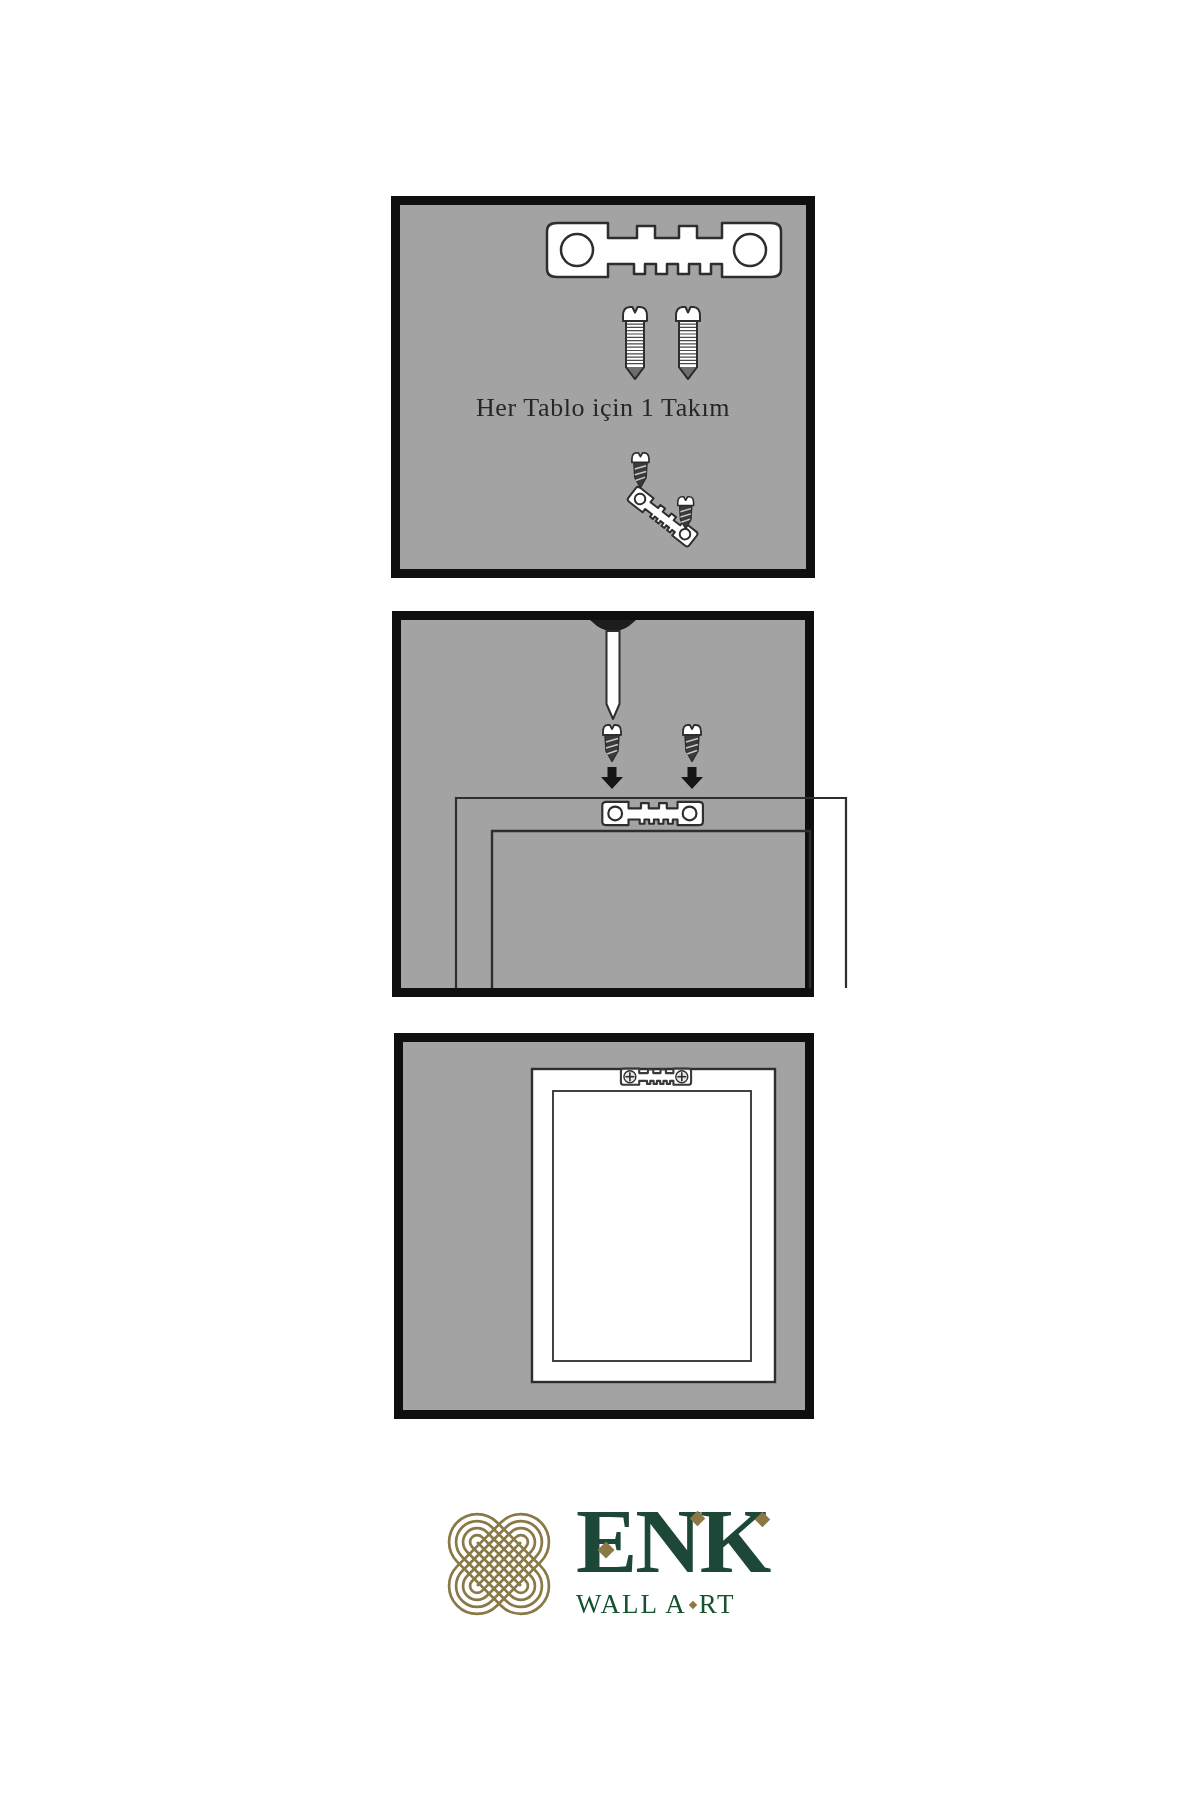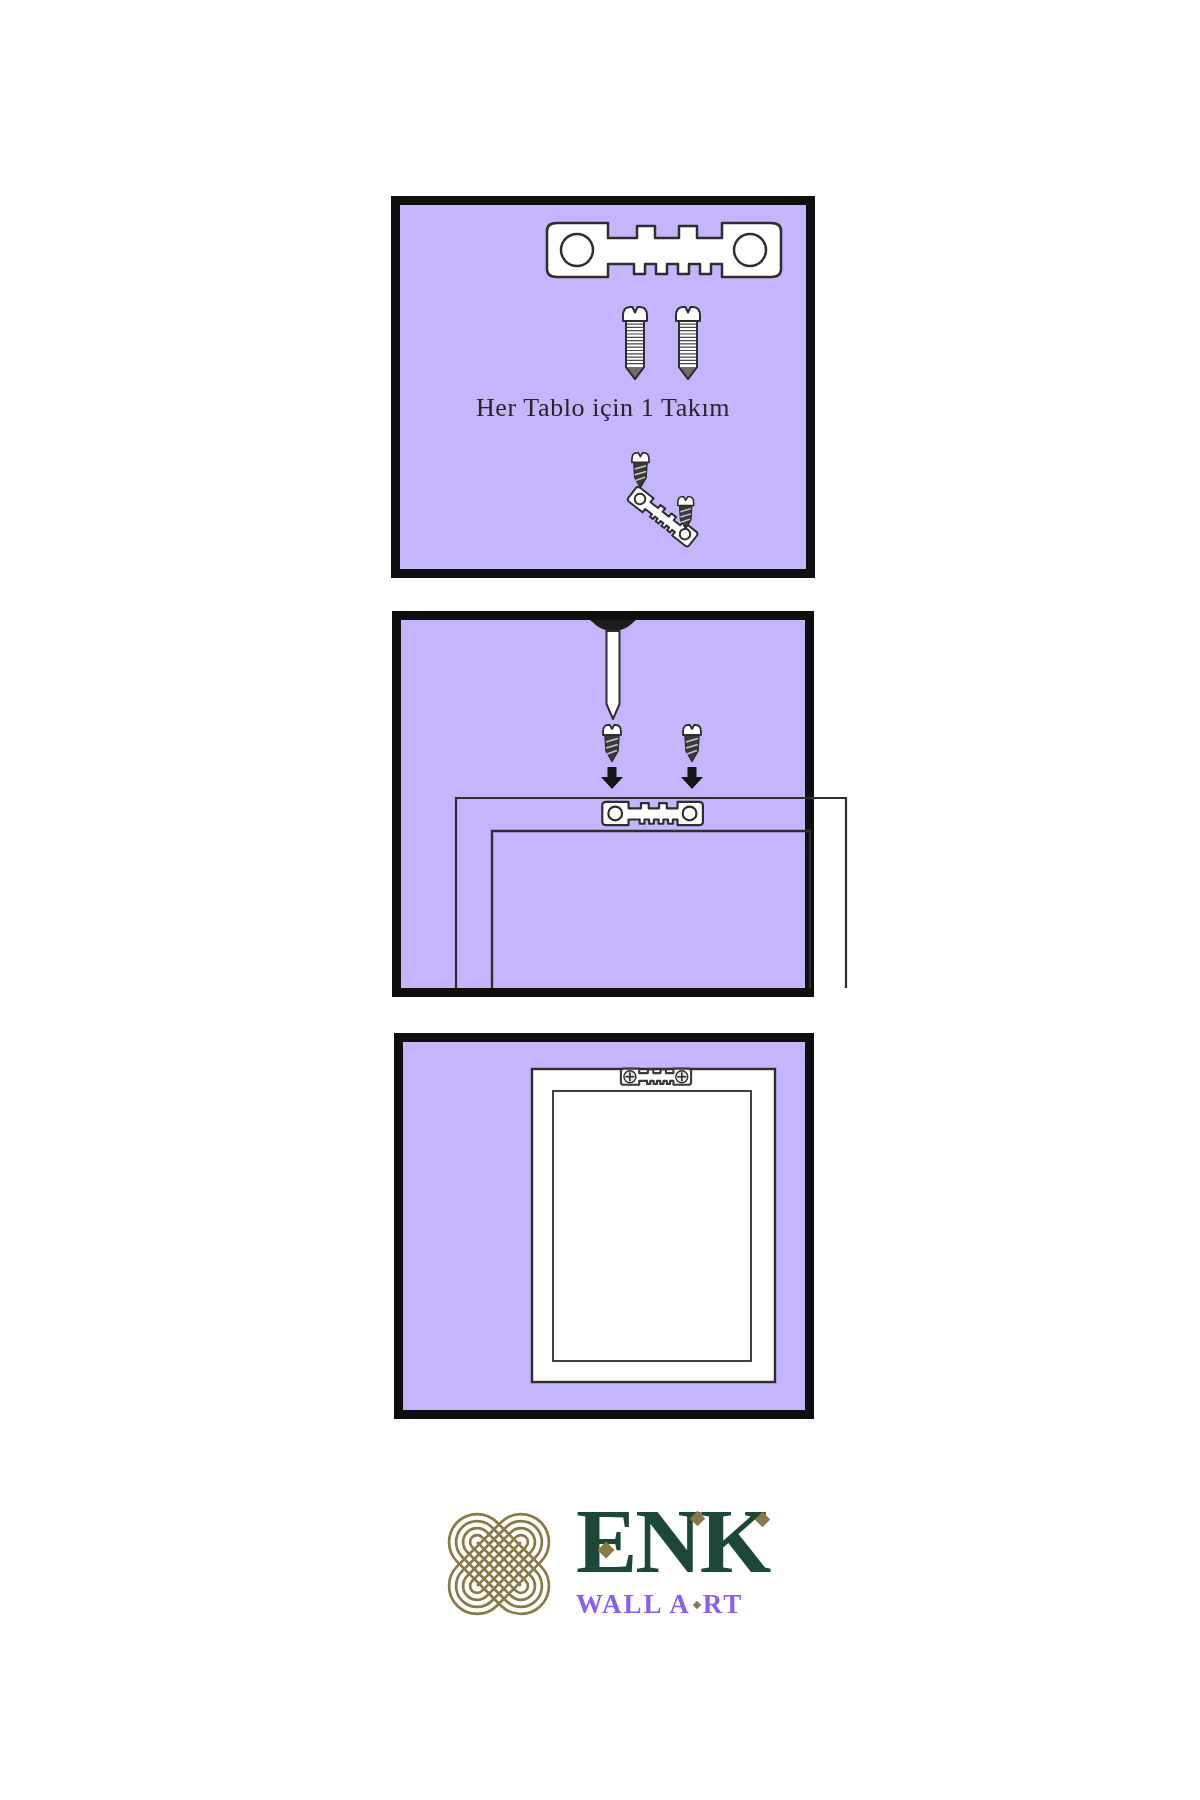--- a/index.html
+++ b/index.html
@@ -5,21 +5,21 @@
   html,body{margin:0;padding:0;background:#ffffff;}
   .canvas{
     position:relative;
     width:1200px;height:1800px;
     background:#ffffff;
     font-family:"Liberation Serif", serif;
     overflow:hidden;
   }
   .panel{
     position:absolute;
-    background:#c4b5fd;
+    background:#a3a3a3;
     border:9px solid #0f0f0f;
     box-sizing:border-box;
     padding-left:48px;
   }
   .panel svg{display:block;}
   .panel-1{left:391px;top:196px;width:424px;height:382px;}
   .panel-2{left:392px;top:611px;width:422px;height:386px;}
   .panel-3{left:394px;top:1033px;width:420px;height:386px;}
   .caption{
     position:absolute;
@@ -41,23 +41,23 @@
     color:#1d4737;
     white-space:nowrap;
   }
   .diamond{position:absolute;background:#8a7947;transform:rotate(45deg);}
   .d1{width:12px;height:12px;left:24px;top:46px;}
   .d2{width:11px;height:11px;left:116px;top:15px;}
   .d3{width:11px;height:11px;left:181px;top:16px;}
   .brand-tagline{
     position:absolute;left:0;top:91px;
     font-size:27px;line-height:30px;
-    font-weight:700;
+    font-weight:400;
     letter-spacing:2px;
-    color:#8b5cf6;
+    color:#14532d;
     white-space:nowrap;
   }
   .tag-diamond{
     display:inline-block;
     width:6px;height:6px;
     background:#8a7947;
     transform:rotate(45deg);
     margin:0 3px 3px 3px;
     vertical-align:middle;
   }

